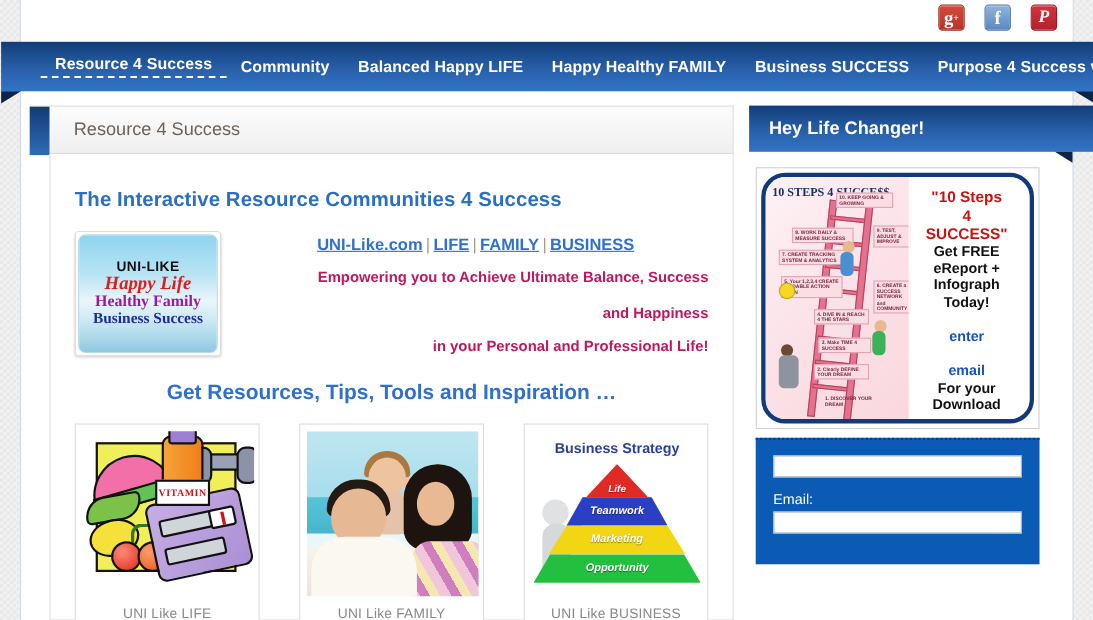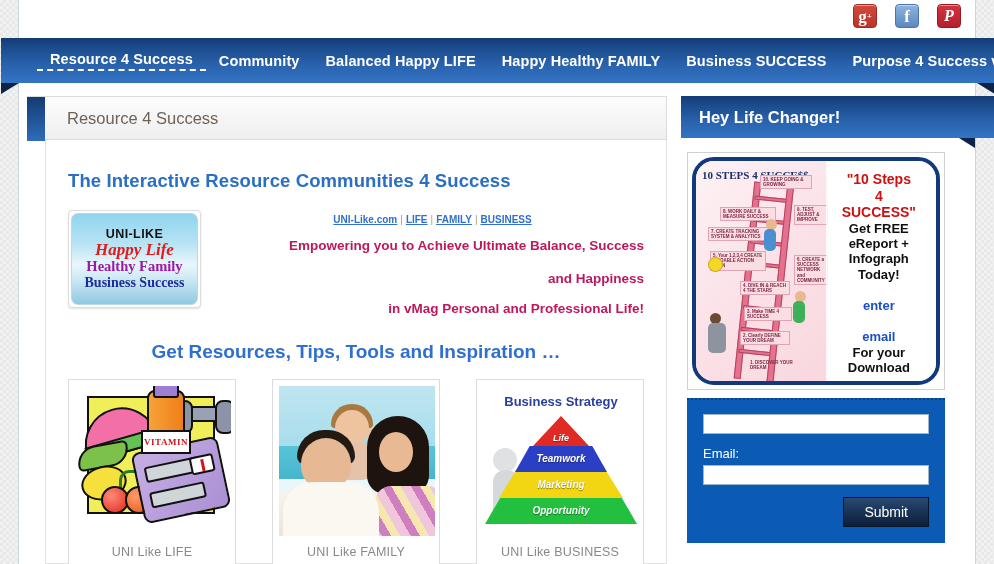--- a/index.html
+++ b/index.html
@@ -183,21 +183,21 @@
     font-weight: bold;
     letter-spacing: .1px;
   }
 
   
   #intro-row {
     display: flex;
     margin-top: 18px;
   }
   #logo-card {
-    width: 133px; height: 98px;
+    width: 133px; height: 114px;
     flex: 0 0 133px;
     border: 1px solid #dcdcdc;
     border-radius: 4px;
     padding: 2px;
     background: #fff;
     box-shadow: 0 1px 2px rgba(0,0,0,.12);
   }
   #logo-img {
     width: 100%; height: 100%;
     border-radius: 7px;
@@ -214,21 +214,21 @@
   .lg-l2 { font-size: 17px; font-weight: bold; font-style: italic; color: #e01b1b; font-family: "Liberation Serif", serif; line-height: 1.05; }
   .lg-l3 { font-size: 14.5px; font-weight: bold; color: #9b17a8; font-family: "Liberation Serif", serif; line-height: 1.1; }
   .lg-l4 { font-size: 14px; font-weight: bold; color: #1a2e96; font-family: "Liberation Serif", serif; line-height: 1.1; }
 
   #intro-text {
     flex: 1;
     padding-left: 20px;
     text-align: center;
   }
   #link-row {
-    font-size: 10px;
+    font-size: 15px;
     font-weight: bold;
     color: #8a8277;
     margin-top: 4px;
   }
   #link-row a {
     color: #2f6fd0;
     text-decoration: underline;
     font-weight: bold;
     cursor: pointer;
   }
@@ -594,21 +594,21 @@
               <div class="lg-l4">Business Success</div>
             </div>
           </div>
 
           <div id="intro-text">
             <div id="link-row">
               <a>UNI-Like.com</a><span class="sep">|</span><a>LIFE</a><span class="sep">|</span><a>FAMILY</a><span class="sep">|</span><a>BUSINESS </a>
             </div>
             <div class="tag-line">Empowering you to Achieve Ultimate Balance, Success</div>
             <div class="tag-line">and Happiness</div>
-            <div class="tag-line second">in vMag Personal and Professional Life!</div>
+            <div class="tag-line second">in your Personal and Professional Life!</div>
           </div>
         </div>
 
         <h3 id="get-res">Get Resources, Tips, Tools and Inspiration …</h3>
 
         <div id="cards">
 
           <div class="card">
             <div class="card-img">
               <div class="health-bg"></div>
@@ -740,22 +740,19 @@
               <div class="pt pt-blk">Download</div>
             </div>
 
           </div>
         </div>
 
         <div id="signup">
           <input class="fld-input" type="text" placeholder="" style="">
           <div class="fld-label">Email:</div>
           <input class="fld-input" type="text" placeholder="" style="">
-          <div id="submit-row">
-            <span id="submit-btn">Submit</span>
-          </div>
         </div>
 
       </div>
     </div>
 
   </div>
 </div>
 
 </body></html>

